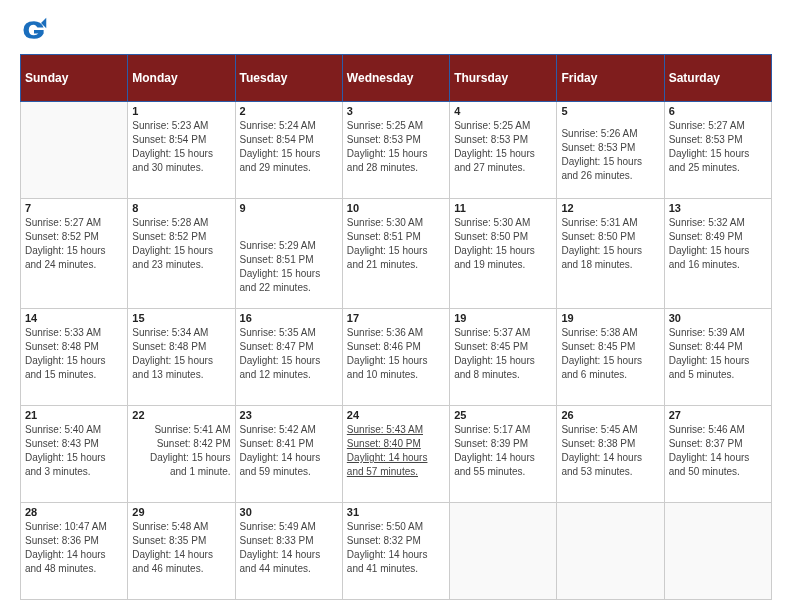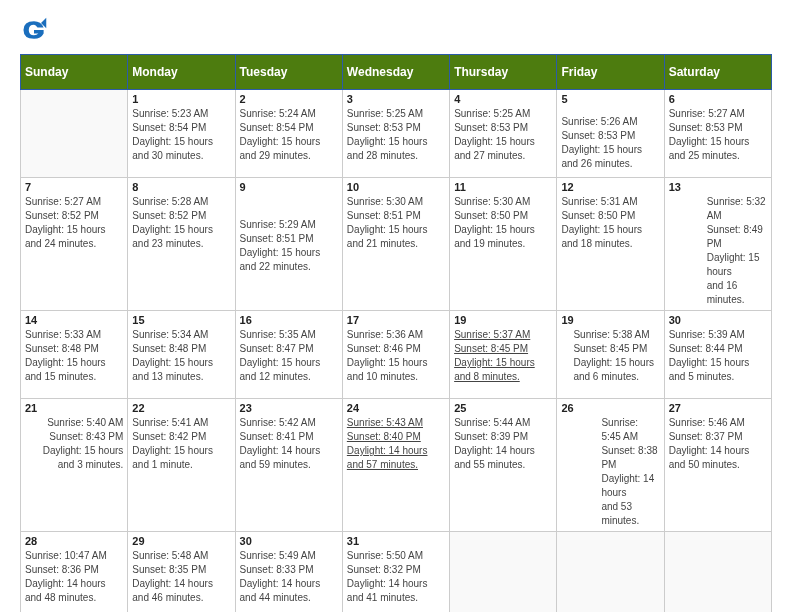--- a/index.html
+++ b/index.html
@@ -61,25 +61,25 @@
       color: #444;
     }
     .calendar {
       flex: 1;
       border: 1px solid #ccc;
       border-collapse: collapse;
       width: 100%;
       table-layout: fixed;
     }
     .calendar th {
-      background: #4d7c0f;
+      background: #7f1d1d;
       color: #fff;
       font-size: 12px;
       font-weight: bold;
-      padding: 10px 4px;
+      padding: 16px 4px;
       text-align: left;
       border: 1px solid #2b5ba8;
     }
     .calendar td {
       border: 1px solid #ccc;
       vertical-align: top;
       padding: 3px 4px;
       font-size: 9.5px;
       color: #333;
       width: calc(100% / 7);
@@ -221,21 +221,21 @@
           </td>
           <td>
             <span class="day-num">12</span>
             <div class="day-info" style="white-space: pre-line;">Sunrise: 5:31 AM
 Sunset: 8:50 PM
 Daylight: 15 hours
 and 18 minutes.</div>
           </td>
           <td>
             <span class="day-num">13</span>
-            <div class="day-info" style="white-space: pre-line; margin-left: 38px;">Sunrise: 5:32 AM
+            <div class="day-info" style="white-space: pre-line;">Sunrise: 5:32 AM
 Sunset: 8:49 PM
 Daylight: 15 hours
 and 16 minutes.</div>
           </td>
         </tr>
         <tr class="week-row">
           <td>
             <span class="day-num">14</span>
             <div class="day-info" style="white-space: pre-line;">Sunrise: 5:33 AM
 Sunset: 8:48 PM
@@ -258,79 +258,79 @@
           </td>
           <td>
             <span class="day-num">17</span>
             <div class="day-info" style="white-space: pre-line;">Sunrise: 5:36 AM
 Sunset: 8:46 PM
 Daylight: 15 hours
 and 10 minutes.</div>
           </td>
           <td>
             <span class="day-num">19</span>
-            <div class="day-info" style="white-space: pre-line; text-decoration: underline;">Sunrise: 5:37 AM
+            <div class="day-info" style="white-space: pre-line;">Sunrise: 5:37 AM
 Sunset: 8:45 PM
 Daylight: 15 hours
 and 8 minutes.</div>
           </td>
           <td>
             <span class="day-num">19</span>
-            <div class="day-info" style="white-space: pre-line; margin-left: 12px;">Sunrise: 5:38 AM
+            <div class="day-info" style="white-space: pre-line;">Sunrise: 5:38 AM
 Sunset: 8:45 PM
 Daylight: 15 hours
 and 6 minutes.</div>
           </td>
           <td>
             <span class="day-num">30</span>
             <div class="day-info" style="white-space: pre-line;">Sunrise: 5:39 AM
 Sunset: 8:44 PM
 Daylight: 15 hours
 and 5 minutes.</div>
           </td>
         </tr>
         <tr class="week-row">
           <td>
             <span class="day-num">21</span>
-            <div class="day-info" style="white-space: pre-line; text-align: right;">Sunrise: 5:40 AM
+            <div class="day-info" style="white-space: pre-line;">Sunrise: 5:40 AM
 Sunset: 8:43 PM
 Daylight: 15 hours
 and 3 minutes.</div>
           </td>
           <td>
             <span class="day-num">22</span>
-            <div class="day-info" style="white-space: pre-line;">Sunrise: 5:41 AM
+            <div class="day-info" style="white-space: pre-line; text-align: right;">Sunrise: 5:41 AM
 Sunset: 8:42 PM
 Daylight: 15 hours
 and 1 minute.</div>
           </td>
           <td>
             <span class="day-num">23</span>
             <div class="day-info" style="white-space: pre-line;">Sunrise: 5:42 AM
 Sunset: 8:41 PM
 Daylight: 14 hours
 and 59 minutes.</div>
           </td>
           <td>
             <span class="day-num">24</span>
             <div class="day-info" style="white-space: pre-line; text-decoration: underline;">Sunrise: 5:43 AM
 Sunset: 8:40 PM
 Daylight: 14 hours
 and 57 minutes.</div>
           </td>
           <td>
             <span class="day-num">25</span>
-            <div class="day-info" style="white-space: pre-line;">Sunrise: 5:44 AM
+            <div class="day-info" style="white-space: pre-line;">Sunrise: 5:17 AM
 Sunset: 8:39 PM
 Daylight: 14 hours
 and 55 minutes.</div>
           </td>
           <td>
             <span class="day-num">26</span>
-            <div class="day-info" style="white-space: pre-line; margin-left: 40px;">Sunrise: 5:45 AM
+            <div class="day-info" style="white-space: pre-line;">Sunrise: 5:45 AM
 Sunset: 8:38 PM
 Daylight: 14 hours
 and 53 minutes.</div>
           </td>
           <td>
             <span class="day-num">27</span>
             <div class="day-info" style="white-space: pre-line;">Sunrise: 5:46 AM
 Sunset: 8:37 PM
 Daylight: 14 hours
 and 50 minutes.</div>

